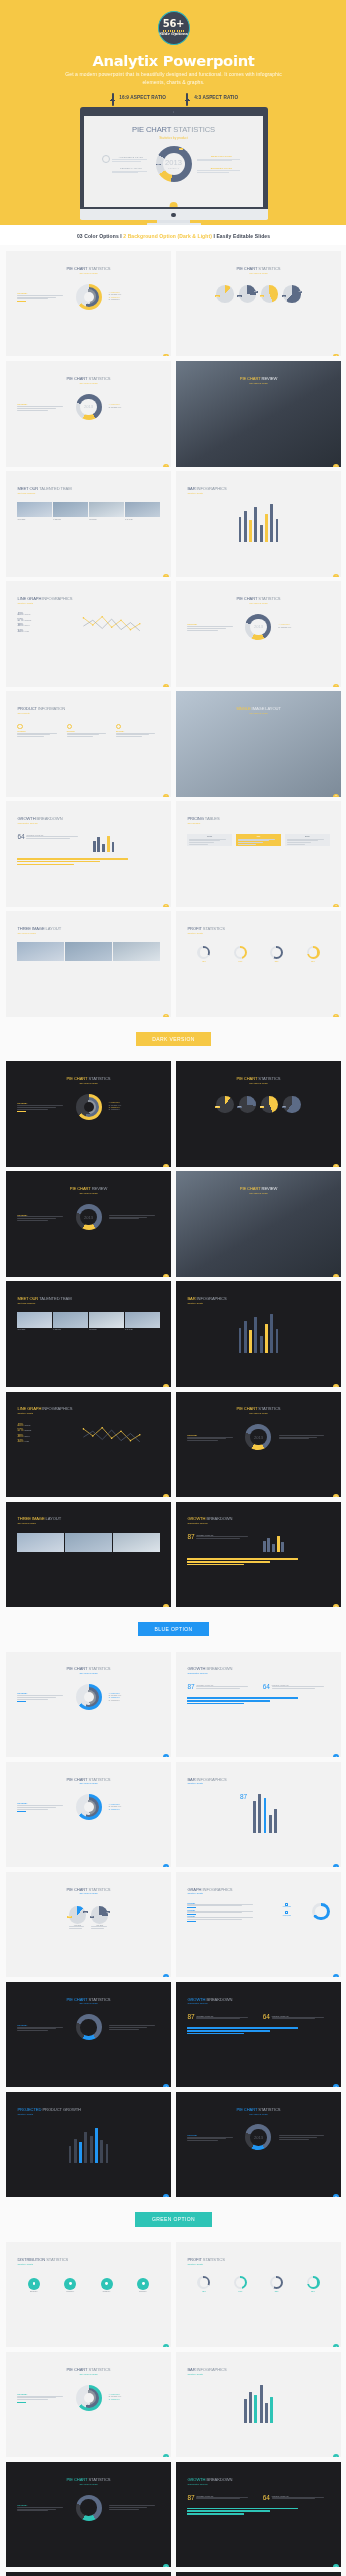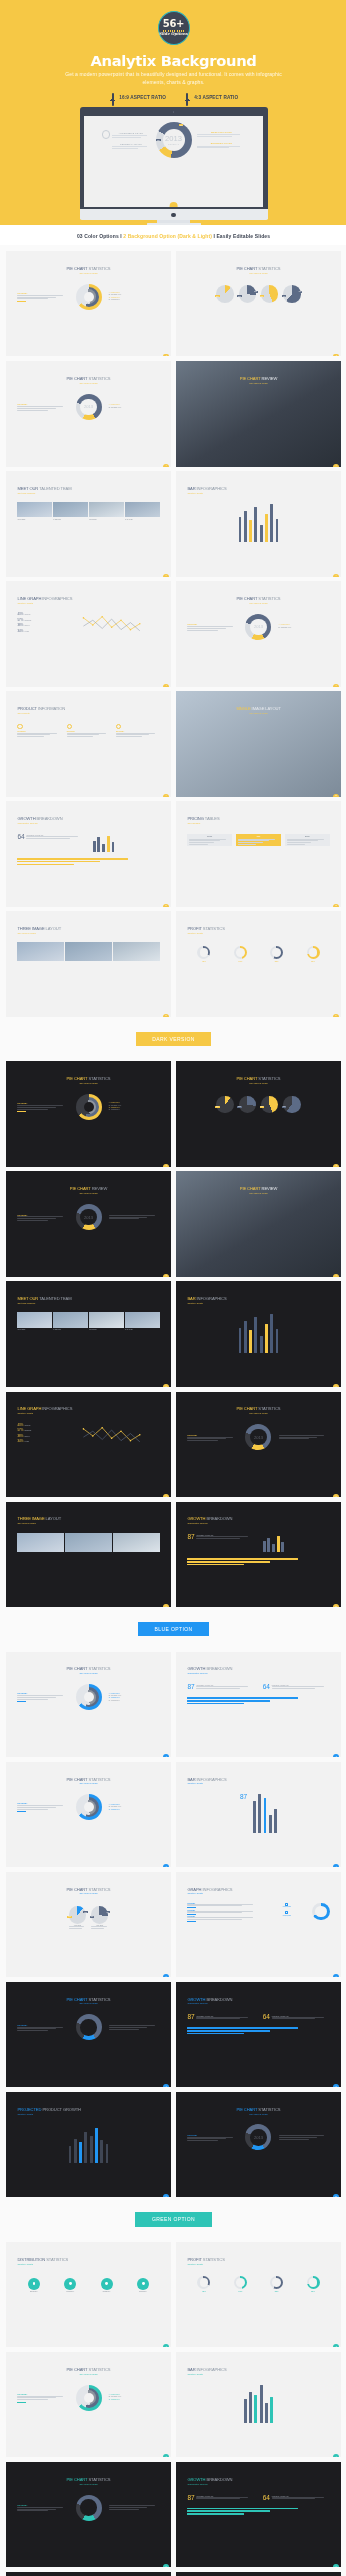--- a/index.html
+++ b/index.html
@@ -213,21 +213,21 @@
 
   <div class="hero">
     <div class="badge-wrap">
       <div class="badge">
         <div class="badge-num">56+</div>
         <div class="badge-dots"></div>
         <div class="badge-sub">Slide Options</div>
       </div>
     </div>
 
-    <div class="hero-title">Analytix Background</div>
+    <div class="hero-title">Analytix Powerpoint</div>
     <div class="hero-desc">Get a modern powerpoint that is beautifully designed and functional. It comes with infographic elements, charts &amp; graphs.</div>
 
     <div class="ratios">
       <div class="ratio">
         <span class="monitor-ico">
           <span class="scr"></span><span class="stand"></span><span class="base"></span>
         </span>
         <span class="ratio-label">16:9 ASPECT RATIO</span>
       </div>
       <div class="ratio">
@@ -236,20 +236,26 @@
         </span>
         <span class="ratio-label">4:3 ASPECT RATIO</span>
       </div>
     </div>
 
     <div class="mock">
       <div class="mock-inner">
         <div class="mock-bezel">
           <div class="mock-cam"></div>
           <div class="mock-screen">
+            <div style="text-align:center;padding-top:9.4px;">
+              <div style="font-size:7.6px;color:#9aa5b1;font-weight:300;letter-spacing:-0.1px;">
+                <span style="color:#6b7c99;">PIE CHART </span><span>STATISTICS</span>
+              </div>
+              <div style="font-size:3.2px;color:#f6c845;margin-top:1.8px;">Statistics by product</div>
+            </div>
             <div style="display:flex;align-items:center;justify-content:center;gap:5.9px;margin-top:5.9px;">
               <div style="width:48px;">
                 <div style="display:flex;align-items:center;gap:2.4px;margin-bottom:4.7px;">
                   <div style="width:8.2px;height:8.2px;border:0.6px solid #c8cfd6;border-radius:50%;flex:none;"></div>
                   <div style="flex:1;">
                     <div style="font-size:2.1px;color:#9aa5b1;letter-spacing:0.2px;">AUTOMOBILE LOANS</div>
                     <div style="height:0.9px;background:#d7dce2;width:92%;margin-top:1.2px;"></div>
                     <div style="height:0.9px;background:#d7dce2;width:78%;margin-top:0.9px;"></div>
                   </div>
                 </div>

